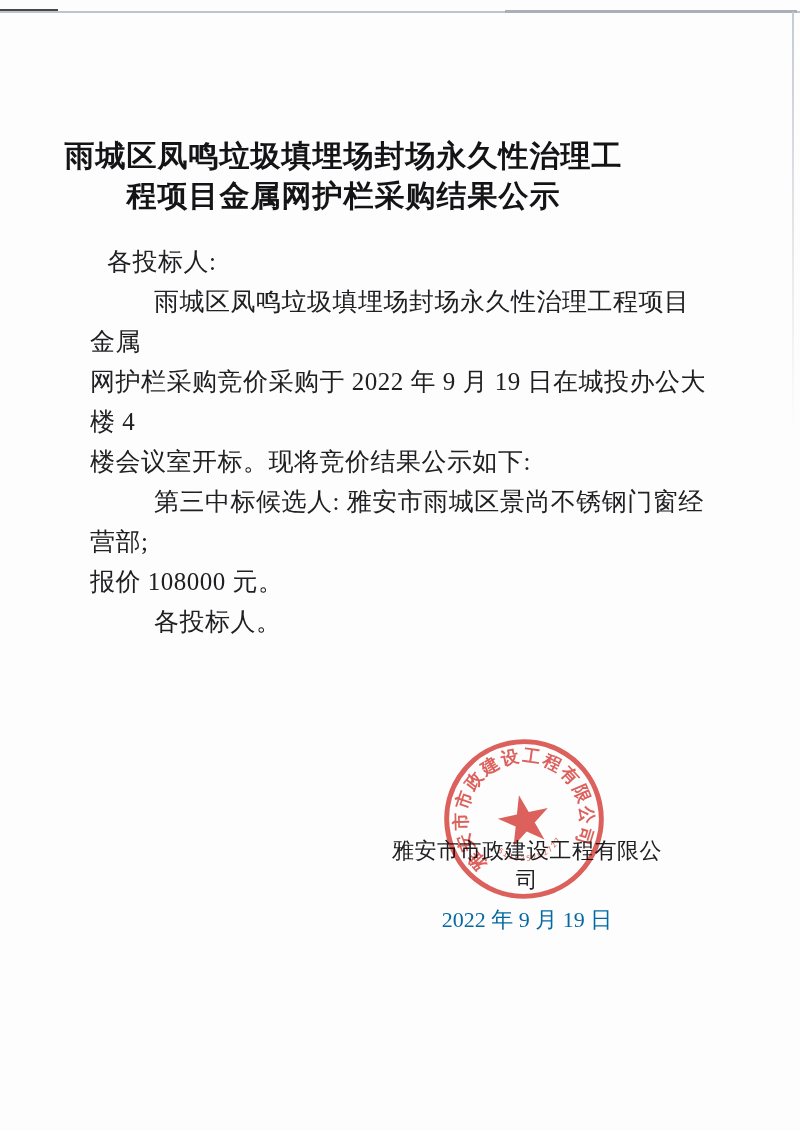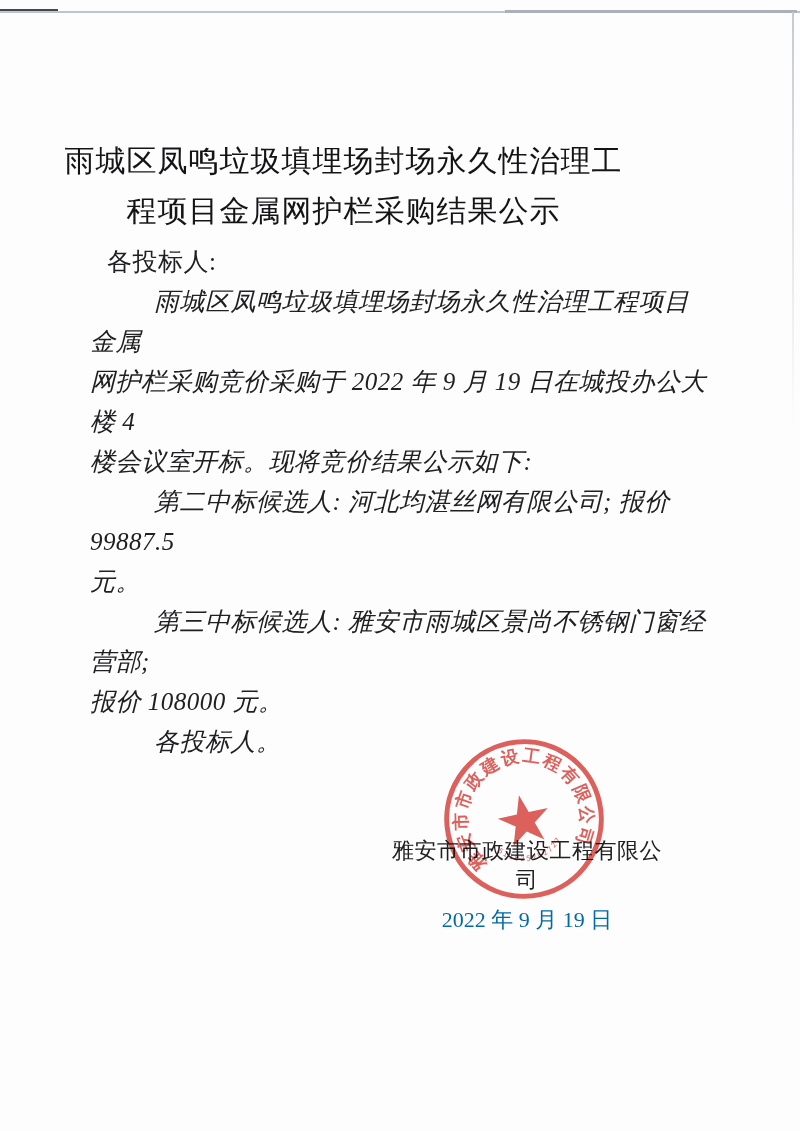--- a/index.html
+++ b/index.html
@@ -41,22 +41,22 @@
     width: 2px; height: 420px;
     background: linear-gradient(#c6cbd1, rgba(214,218,223,0));
   }
   
   .doc-title {
     position: absolute;
     top: 116px; left: 0;
     width: 687px;
     text-align: center;
     font-size: 30px;
-    line-height: 50px;
-    font-weight: 400;
+    line-height: 40px;
+    font-weight: 700;
     letter-spacing: 1px;
     white-space: pre-line;
     color: #141416;
   }
   
   .doc-body {
     position: absolute;
     top: 222px; left: 90px;
     width: 622px;
     font-size: 25px;
@@ -65,21 +65,20 @@
     color: #202022;
   }
   .salutation {
     padding-left: 17px;
     margin-top: 20px;
   }
   .para {
     margin: 0;
     white-space: pre-line;
     text-indent: 64px;
-    font-style: italic;
   }
   
   .signature {
     position: absolute;
     top: 836px; left: 383px;
     width: 288px;
     text-align: center;
     z-index: 1;
   }
   .signature .company {
@@ -118,22 +117,20 @@
   <div class="scan-edge-right"></div>
 
   <h1 class="doc-title">雨城区凤鸣垃圾填埋场封场永久性治理工
 程项目金属网护栏采购结果公示</h1>
 
   <div class="doc-body">
     <div class="salutation">各投标人:</div>
     <p class="para">雨城区凤鸣垃圾填埋场封场永久性治理工程项目金属
 网护栏采购竞价采购于 2022 年 9 月 19 日在城投办公大楼 4
 楼会议室开标。现将竞价结果公示如下:</p>
-    <p class="para">第二中标候选人: 河北均湛丝网有限公司; 报价 99887.5
-元。</p>
     <p class="para">第三中标候选人: 雅安市雨城区景尚不锈钢门窗经营部;
 报价 108000 元。</p>
     <p class="para">各投标人。</p>
   </div>
 
   <div class="signature">
     <div class="company">雅安市市政建设工程有限公司</div>
     <div class="date">2022 年 9 月 19 日</div>
   </div>
 

